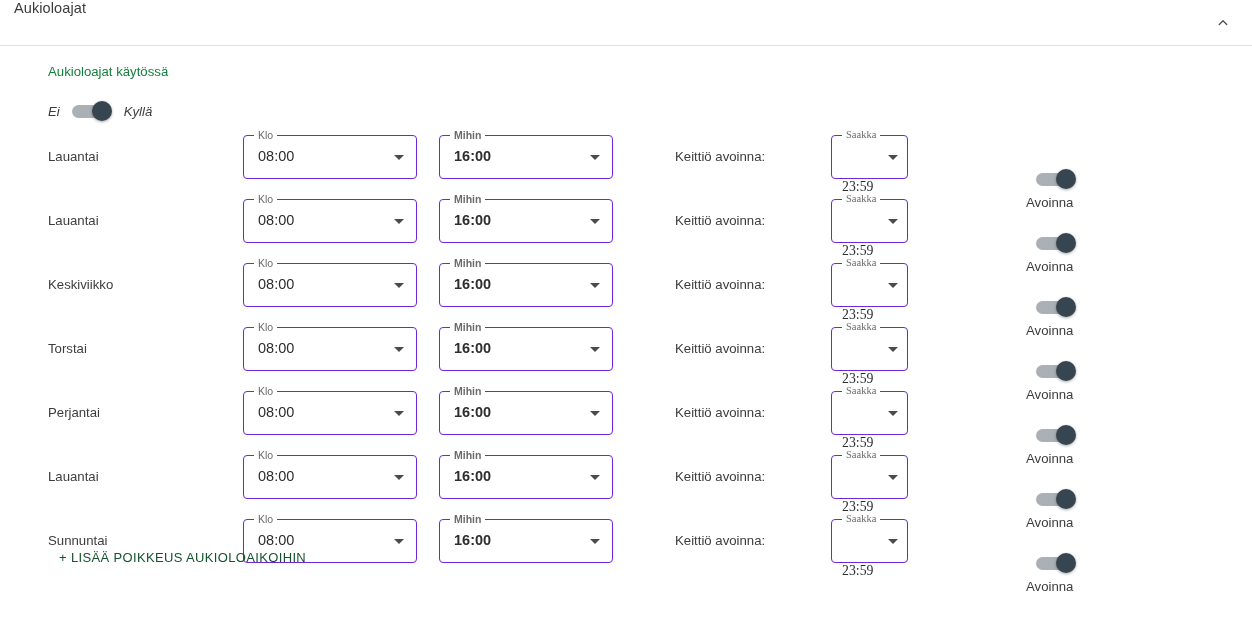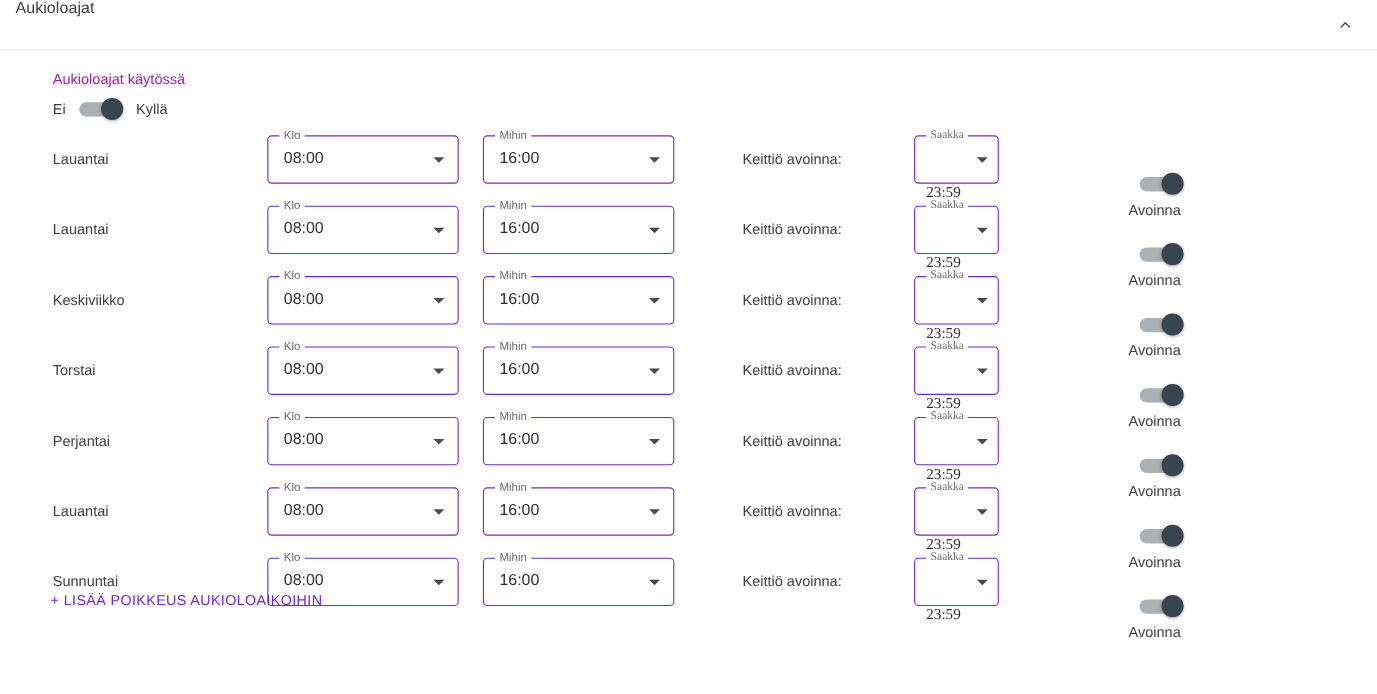--- a/index.html
+++ b/index.html
@@ -52,31 +52,32 @@
   .panel-body {
     padding: 0;
     position: relative;
   }
 
   .enabled-block {
     padding: 18px 0 0 48px;
   }
   .enabled-label {
     font-size: 13.2px;
-    color: #a21caf;
-    margin-bottom: 10px;
+    color: #15803d;
+    margin-bottom: 22px;
   }
   .toggle-row {
     display: flex;
     align-items: center;
     gap: 10px;
   }
   .toggle-text {
     font-size: 13.2px;
     color: #3d3d3d;
+    font-style: italic;
   }
   
   .switch {
     position: relative;
     width: 44px;
     height: 20px;
     display: inline-block;
     cursor: pointer;
   }
   .switch .track {
@@ -148,21 +149,21 @@
     position: absolute;
     right: 12px;
     top: 19px;
     width: 0;
     height: 0;
     border-left: 5px solid transparent;
     border-right: 5px solid transparent;
     border-top: 5px solid #4a4a4a;
   }
   .field.klo { left: 243px; }
-  .field.mihin { left: 439px; }
+  .field.mihin { left: 439px; font-weight: bold; }
   .field.saakka {
     left: 831px;
     width: 77px;
     font-family: Liberation Serif, serif;
   }
   .field.saakka .value { left: 10px; font-size: 13.8px; margin-top: 31px; }
   .field.saakka .arrow { right: 9px; }
 
   .kitchen-label {
     position: absolute;
@@ -180,25 +181,25 @@
     margin-top: 48px;
   }
   .open-switch {
     position: absolute;
     left: 1034px;
     top: 34px;
   }
 
   .add-exception {
     position: absolute;
-    left: 46px;
+    left: 59px;
     bottom: 18px;
     font-size: 13px;
     letter-spacing: .35px;
-    color: #6d28d9;
+    color: #14532d;
     text-transform: uppercase;
     cursor: pointer;
     font-weight: 500;
     margin-top: 44px;
   }
 </style>
 </head>
 <body>
 
 <div class="panel">

